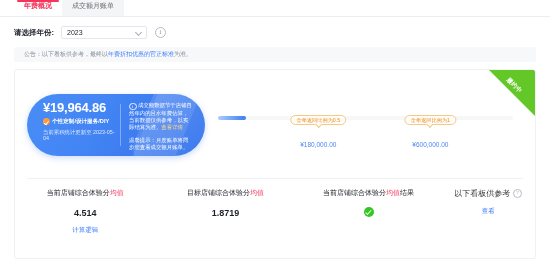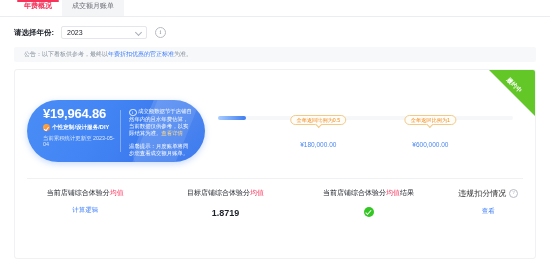--- a/index.html
+++ b/index.html
@@ -188,21 +188,21 @@
   
   .progress-region {
     position: relative;
     height: 108px;
   }
 
   
   .bluecard {
     position: absolute;
     left: 12px;
-    top: 30px;
+    top: 24px;
     width: 178px;
     height: 62px;
     border-radius: 31px;
     background: linear-gradient(118deg, #4a8df6 0%, #4284f4 42%, #3d7cf0 64%, #3575ed 100%);
     display: flex;
     overflow: hidden;
     box-shadow: 0 2px 6px rgba(61,124,240,0.28);
   }
   .bluecard::before {
     content: "";
@@ -535,36 +535,37 @@
         </div>
       </div>
     </div>
 
     <div class="hr"></div>
 
     <div class="metrics">
 
       <div class="metric m1">
         <div class="m-label"><span>当前店铺综合体验分</span><span class="em">均值</span></div>
+        <div class="m-value">4.514</div>
         <div class="m-sub">计算逻辑</div>
       </div>
 
       <div class="metric m2">
         <div class="m-label"><span>目标店铺综合体验分</span><span class="em">均值</span></div>
         <div class="m-value">1.8719</div>
       </div>
 
       <div class="metric m3">
         <div class="m-label"><span>当前店铺综合体验分</span><span class="em">均值</span><span>结果</span></div>
         <div class="check"></div>
       </div>
 
       <div class="metric m4">
         <div class="m-label-row">
-          <span>违规扣分情况</span>
+          <span>以下看板供参考</span>
           <span class="qmark">?</span>
         </div>
         <div class="m-sub">查看</div>
       </div>
 
     </div>
   </div>
 </div>
 
 </body></html>

